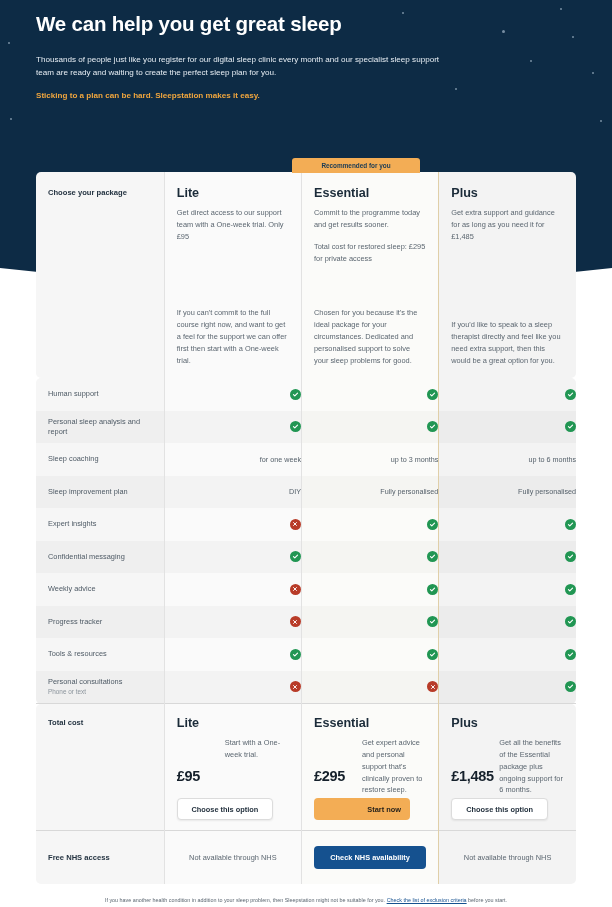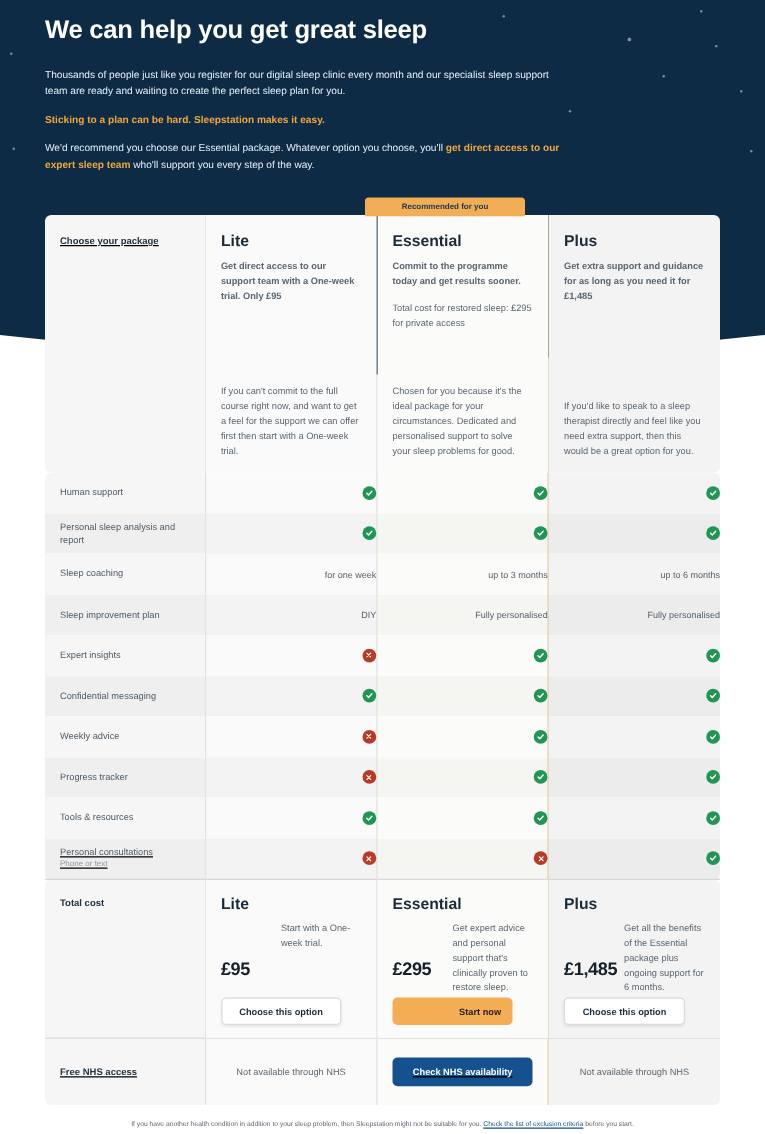--- a/index.html
+++ b/index.html
@@ -51,21 +51,21 @@
 
   
   .cell { background: #f6f6f6; border-right: 1px solid #e2e2e2; }
   .cell.label { background: #f6f6f6; }
   .cell.lite   { background: #fafafa; }
   .cell.ess    { background: #fbfbf9; border-left: 1px solid #e0cfa8; border-right: 1px solid #e0cfa8; }
   .cell.plus   { background: #f3f3f3; border-right: none; }
 
   .hdr-cell { padding: 14px 12px 10px 12px; height: 206px; position: relative; }
   .hdr-cell .ttl { font-size: 12.6px; font-weight: bold; color: #1b2b39; margin-bottom: 7px; }
-  .hdr-cell .desc { font-size: 7.4px; line-height: 1.62; color: #5b6670; font-weight: bold; }
+  .hdr-cell .desc { font-size: 7.4px; line-height: 1.62; color: #5b6670; font-weight: normal; }
   .hdr-cell .desc2 { font-size: 7.4px; line-height: 1.62; color: #5b6670; font-weight: normal; margin-top: 10px; }
   .hdr-cell .foot {
     position: absolute; left: 12px; right: 12px; bottom: 11px;
     font-size: 7.4px; line-height: 1.62; color: #5b6670;
   }
   .choose-lbl { padding: 16px 12px 0 12px; font-size: 7.6px; font-weight: bold; color: #253442; }
 
   
   tr.feat td { height: 32.5px; }
   tr.feat.alt .cell { background: #efefef; }
@@ -99,29 +99,29 @@
   .btn.primary { background: #f3ad55; color: #28231b; padding-left: 44px; }
   .btn.nhs { background: #15518f; color: #ffffff; }
 
   
   tr.nhs td { height: 53px; }
   .nhs-label { padding: 0 12px; font-size: 7.6px; font-weight: bold; color: #253442;
                height: 53px; display: flex; align-items: center; }
   .nhs-val { height: 53px; display: flex; align-items: center; justify-content: center;
              font-size: 7.4px; color: #5b6670; position: relative; }
   .nhs-btnwrap { position: relative; width: 100%; height: 53px;
-                 display: flex; align-items: center; justify-content: center; text-decoration: underline; }
+                 display: flex; align-items: center; justify-content: center; }
   .nhs-btnwrap .btn { position: static; width: 112px; height: 23px; }
 
   .divider-top td { border-top: 1px solid #d8d8d8; }
 
   
   .tbl tr:first-child td:first-child { border-top-left-radius: 5px; }
   .tbl tr:first-child td:last-child  { border-top-right-radius: 5px; }
-  .tbl tr:last-child  td:first-child { border-bottom-left-radius: 5px; text-decoration: underline; }
+  .tbl tr:last-child  td:first-child { border-bottom-left-radius: 5px; }
   .tbl tr:last-child  td:last-child  { border-bottom-right-radius: 5px; }
 
   
   .footer { position: absolute; left: 36px; top: 897px; width: 540px;
             font-size: 5.4px; color: #5b6670; text-align: center; line-height: 1.4; }
   .footer a { color: #15518f; text-decoration: underline; }
 </style>
 </head>
 <body>
 
@@ -138,21 +138,20 @@
       <div class="star" style="left:530px;top:60px;  width:2px; height:2px;"></div>
       <div class="star" style="left:10px; top:118px; width:2px; height:2px;"></div>
       <div class="star" style="left:600px;top:120px; width:2px; height:2px;"></div>
       <div class="star" style="left:455px;top:88px;  width:2px; height:2px;"></div>
     </div>
 
     <div class="hero-inner">
       <h1>We can help you get great sleep</h1>
       <p>Thousands of people just like you register for our digital sleep clinic every month and our specialist sleep support team are ready and waiting to create the perfect sleep plan for you.</p>
       <p class="accent">Sticking to a plan can be hard. Sleepstation makes it easy.</p>
-      <p><span>We'd recommend you choose our Essential package. Whatever option you choose, you'll </span><span class="inline-accent">get direct access to our expert sleep team</span><span> who'll support you every step of the way.</span></p>
     </div>
   </div>
 
   <div class="badge-row">
     <span>Recommended for you</span>
   </div>
 
   <div class="table-wrap">
     <table class="tbl">
       <colgroup>

